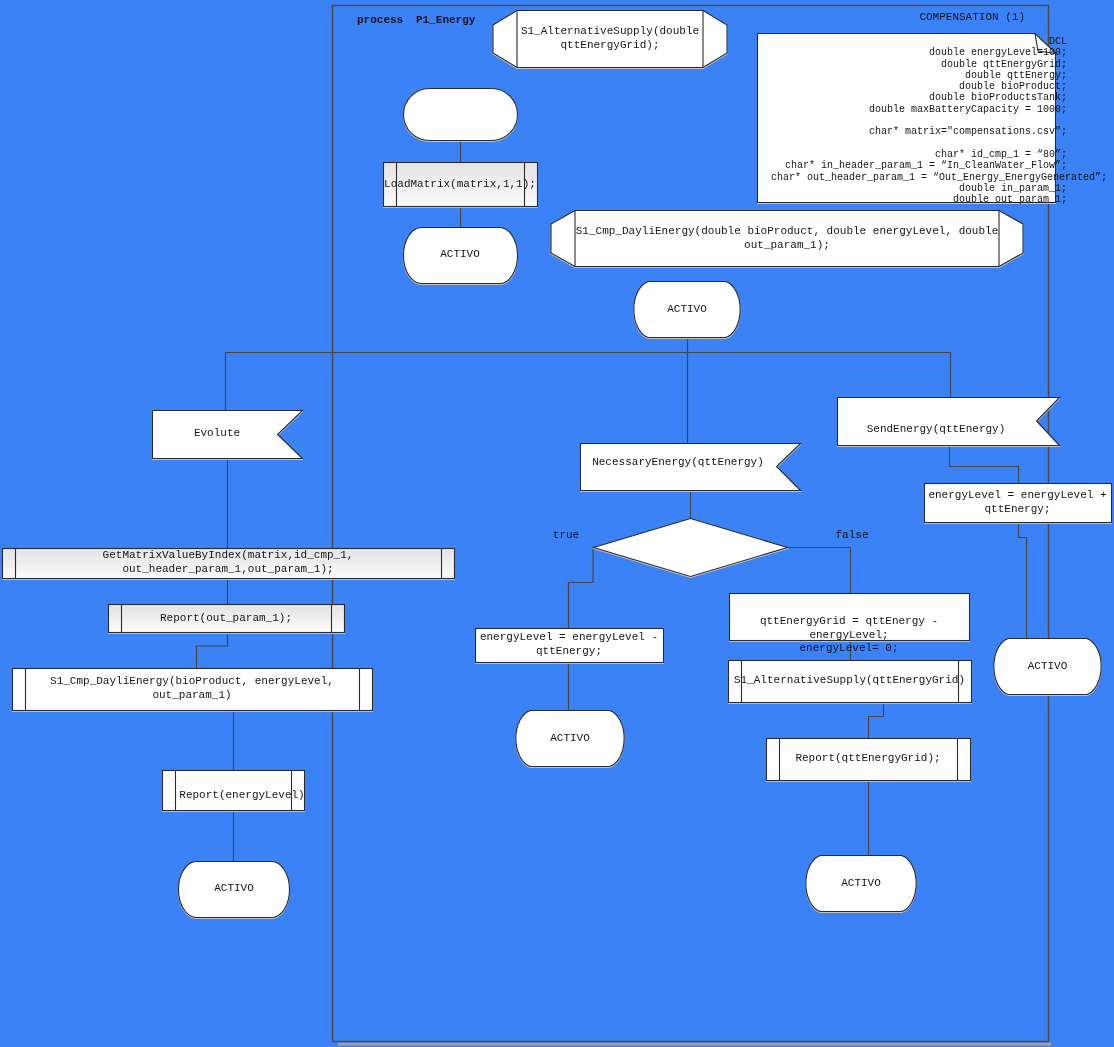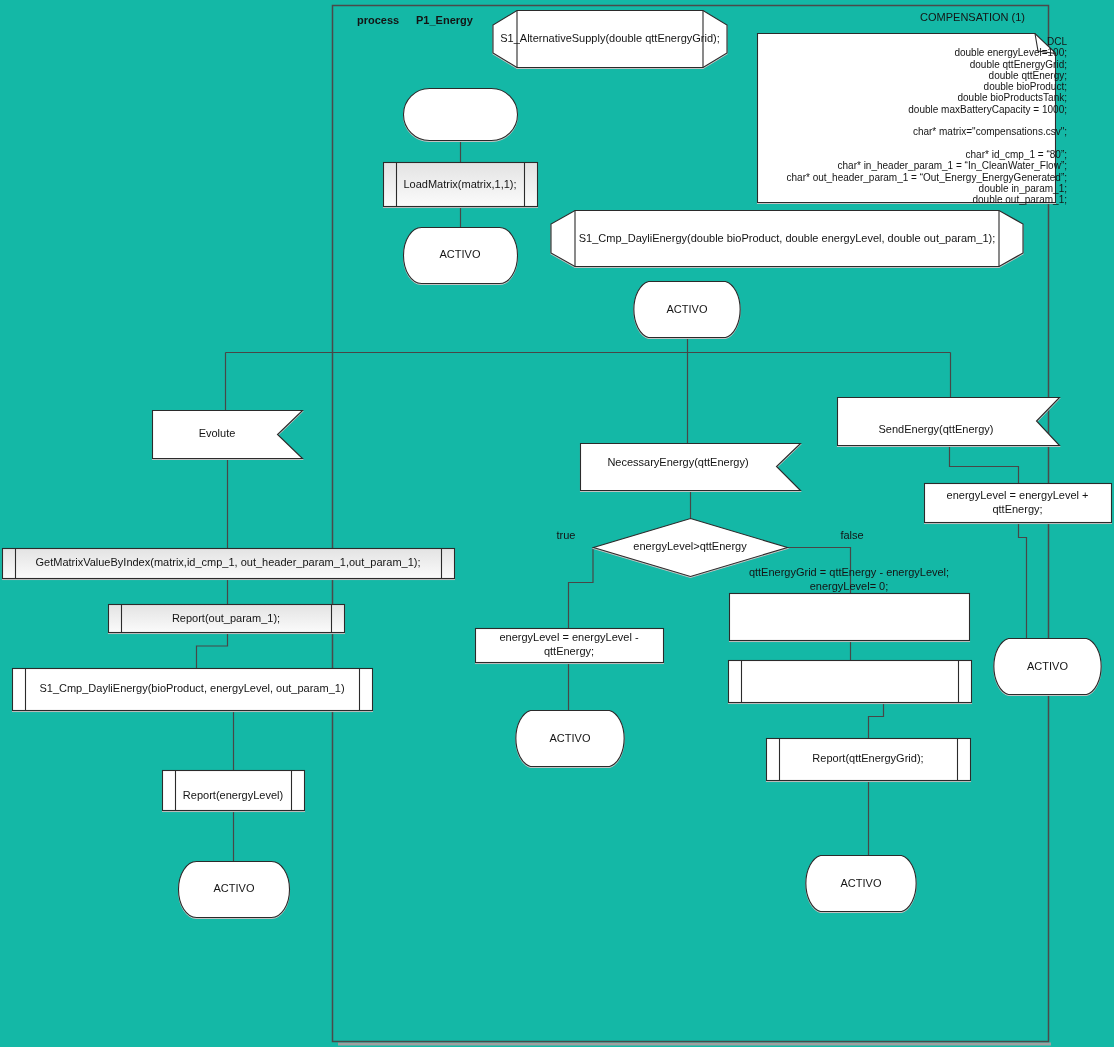--- a/index.html
+++ b/index.html
@@ -1,18 +1,18 @@
 <!DOCTYPE html>
 <html><head>
 <meta charset="utf-8">
 <style>
   html,body{margin:0;padding:0;background:#fff;}
   .canvas{
-    position:relative;width:1114px;height:1047px;background:#14b8a6;overflow:hidden;
-    font-family:Liberation Sans, sans-serif;color:#111;
+    position:relative;width:1114px;height:1047px;background:#3b82f6;overflow:hidden;
+    font-family:Liberation Mono, monospace;color:#111;
   }
   svg.layer{position:absolute;left:0;top:0;}
   .shapes{filter:drop-shadow(0.5px 1.8px 0px #c2c2c2);}
   .lbl{
     position:absolute;display:flex;align-items:center;justify-content:center;
     text-align:center;font-size:11px;line-height:1.25;color:#141414;
     pointer-events:none;
   }
   .left{justify-content:flex-start;text-align:left;}
   .right{justify-content:flex-end;text-align:right;}
@@ -167,32 +167,32 @@
 
   <div class="lbl" style="left:383px;top:162px;width:154px;height:45px;text-align:center;">LoadMatrix(matrix,1,1);</div>
   <div class="lbl" style="left:403px;top:227px;width:114px;height:56px;">ACTIVO</div>
   <div class="lbl" style="left:551px;top:210px;width:472px;height:57px;">S1_Cmp_DayliEnergy(double bioProduct, double energyLevel, double out_param_1);</div>
   <div class="lbl" style="left:630px;top:281px;width:114px;height:57px;">ACTIVO</div>
 
   <div class="lbl" style="left:152px;top:410px;width:150px;height:48px;padding-right:20px;box-sizing:border-box;">Evolute</div>
   <div class="lbl" style="left:2px;top:548px;width:452px;height:30px;">GetMatrixValueByIndex(matrix,id_cmp_1, out_header_param_1,out_param_1);</div>
   <div class="lbl" style="left:108px;top:604px;width:236px;height:29px;">Report(out_param_1);</div>
   <div class="lbl" style="left:12px;top:668px;width:360px;height:42px;">S1_Cmp_DayliEnergy(bioProduct, energyLevel, out_param_1)</div>
-  <div class="lbl" style="left:162px;top:770px;width:142px;height:52px;">Report(energyLevel)</div>
+  <div class="lbl" style="left:171px;top:770px;width:142px;height:52px;">Report(energyLevel)</div>
   <div class="lbl" style="left:178px;top:861px;width:112px;height:56px;">ACTIVO</div>
 
   <div class="lbl" style="left:580px;top:443px;width:220px;height:40px;padding-right:24px;box-sizing:border-box;">NecessaryEnergy(qttEnergy)</div>
-  <div class="lbl" style="left:593px;top:518px;width:194px;height:58px;">energyLevel&gt;qttEnergy</div>
   <div class="lbl" style="left:548px;top:529px;width:36px;height:14px;">true</div>
   <div class="lbl" style="left:834px;top:529px;width:36px;height:14px;">false</div>
   <div class="lbl" style="left:475px;top:628px;width:188px;height:34px;">energyLevel = energyLevel - qttEnergy;</div>
   <div class="lbl" style="left:512px;top:710px;width:116px;height:57px;">ACTIVO</div>
 
-  <div class="lbl prewrap" style="left:729px;top:558px;width:240px;height:43px;">qttEnergyGrid = qttEnergy - energyLevel;
+  <div class="lbl prewrap" style="left:729px;top:614px;width:240px;height:43px;">qttEnergyGrid = qttEnergy - energyLevel;
 energyLevel= 0;</div>
+  <div class="lbl" style="left:728px;top:660px;width:243px;height:42px;">S1_AlternativeSupply(qttEnergyGrid)</div>
   <div class="lbl" style="left:766px;top:738px;width:204px;height:42px;">Report(qttEnergyGrid);</div>
   <div class="lbl" style="left:802px;top:855px;width:118px;height:57px;">ACTIVO</div>
 
   <div class="lbl" style="left:837px;top:397px;width:222px;height:65px;padding-right:24px;box-sizing:border-box;">SendEnergy(qttEnergy)</div>
   <div class="lbl" style="left:924px;top:483px;width:187px;height:39px;">energyLevel = energyLevel + qttEnergy;</div>
   <div class="lbl" style="left:990px;top:638px;width:115px;height:57px;">ACTIVO</div>
 
 </div>
 
 </body></html>

